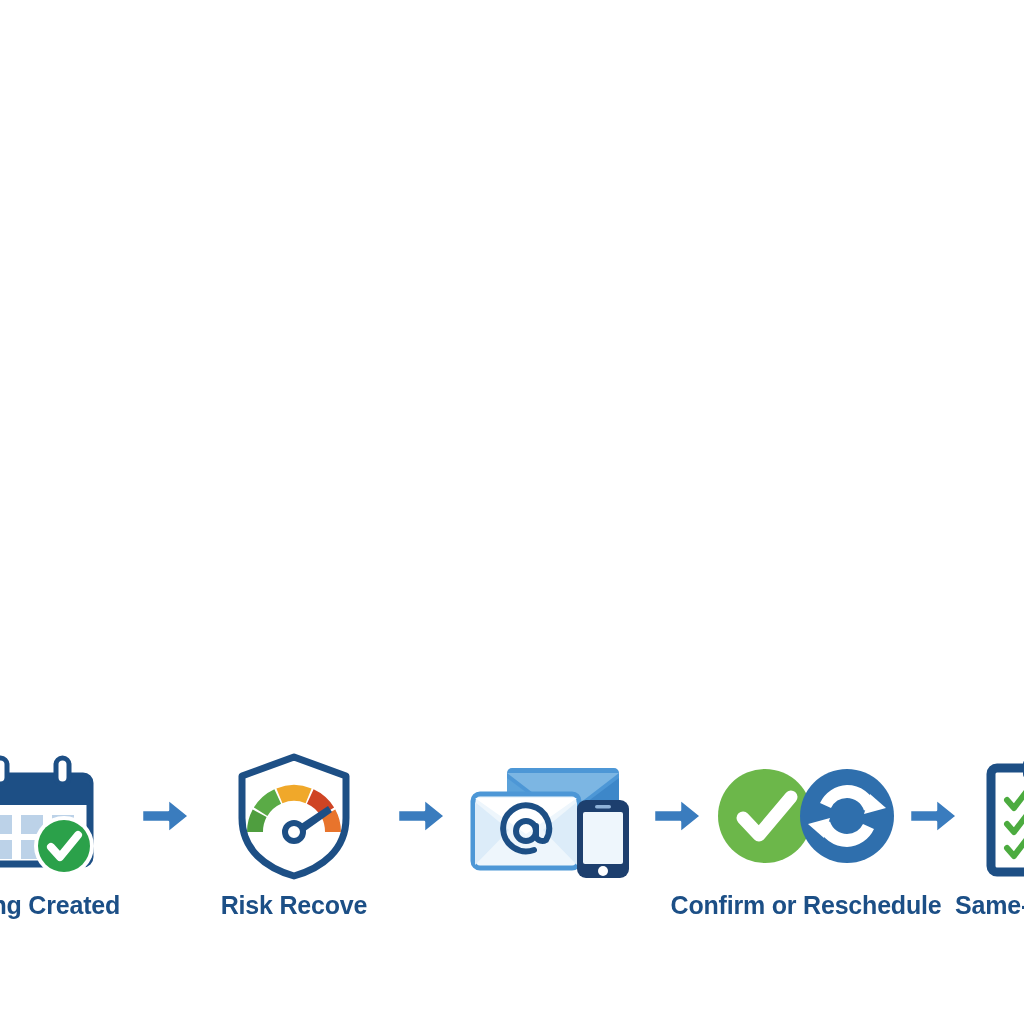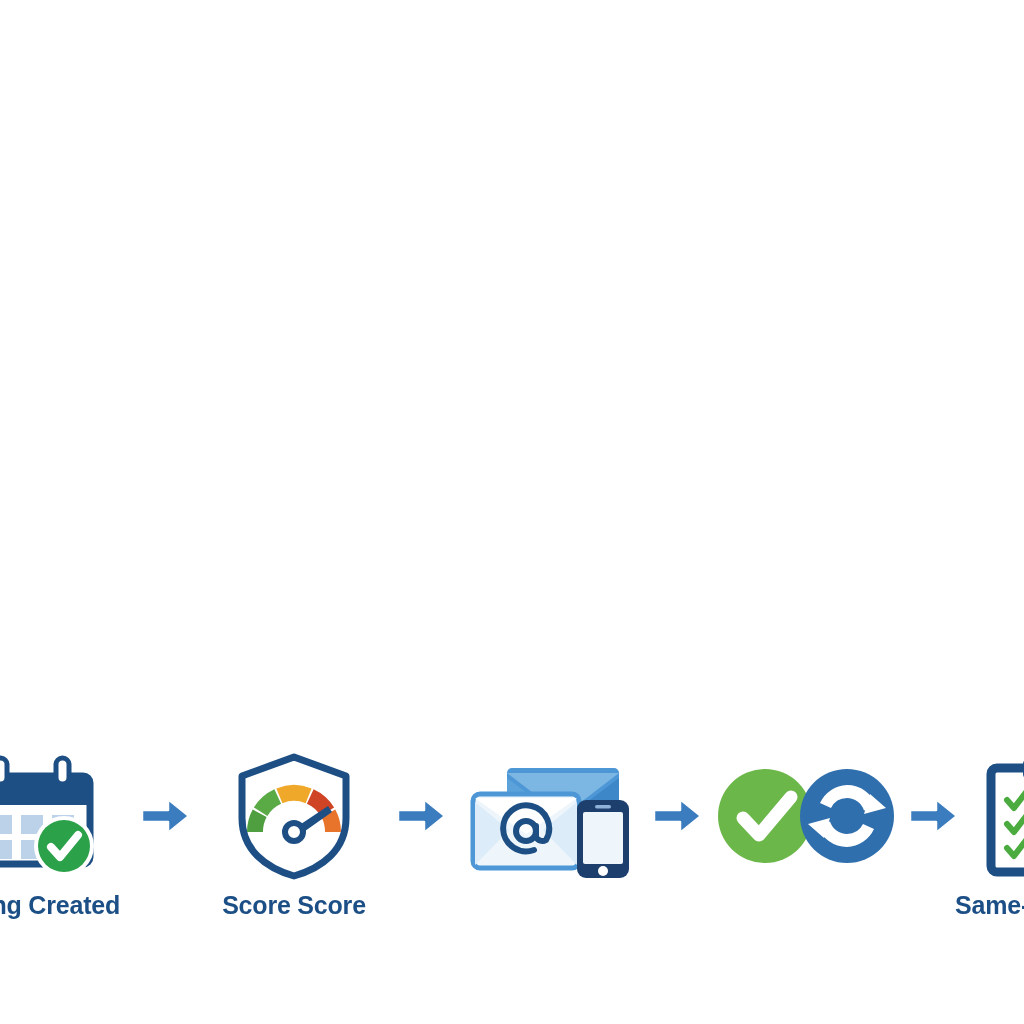--- a/index.html
+++ b/index.html
@@ -131,21 +131,21 @@
 
             <path d="M 19.6 -42.7 A 47 47 0 0 1 40.1 -24.5 L 26.6 -16.1 A 31 31 0 0 0 12.9 -28.2 Z" fill="#cf4424"></path>
 
             <path d="M 41.3 -22.5 A 47 47 0 0 1 47 0 L 31 0 A 31 31 0 0 0 27.4 -14.9 Z" fill="#e8742c"></path>
 
             <path d="M -2 -2 L 34 -26 L 38 -20 L 4 4 Z" fill="#1d4f85"></path>
             <circle cx="0" cy="0" r="9" fill="#ffffff" stroke="#1d4f85" stroke-width="6"></circle>
           </g>
         </svg>
       </div>
-      <div class="step-label">Score Score</div>
+      <div class="step-label">Risk Recove</div>
     </div>
 
     <div class="flow-arrow">
       <svg width="52" height="40" viewBox="0 0 52 40">
         <path d="M2 14 h26 v-11 l21 17 l-21 17 v-11 h-26 z" fill="#3a7cbe" stroke="#ffffff" stroke-width="2.5" stroke-linejoin="round"></path>
       </svg>
     </div>
 
     <div class="flow-step">
       <div class="step-icon">
@@ -197,20 +197,21 @@
               <path d="M104 51 A 31 31 0 0 1 131 33 V 46 A 18 18 0 0 0 115 56 Z"></path>
               <polygon points="154,42 170,56 148,62"></polygon>
 
               <path d="M131 95 a31 31 0 0 1 -29.5 -21.5 l12.5 -4 A 18 18 0 0 0 131 82 Z"></path>
               <path d="M158 77 A 31 31 0 0 1 131 95 V 82 A 18 18 0 0 0 147 72 Z"></path>
               <polygon points="108,86 92,72 114,66"></polygon>
             </g>
           </g>
         </svg>
       </div>
+      <div class="step-label">Confirm or Reschedule</div>
     </div>
 
     <div class="flow-arrow">
       <svg width="52" height="40" viewBox="0 0 52 40">
         <path d="M2 14 h26 v-11 l21 17 l-21 17 v-11 h-26 z" fill="#3a7cbe" stroke="#ffffff" stroke-width="2.5" stroke-linejoin="round"></path>
       </svg>
     </div>
 
     <div class="flow-step">
       <div class="step-icon">

